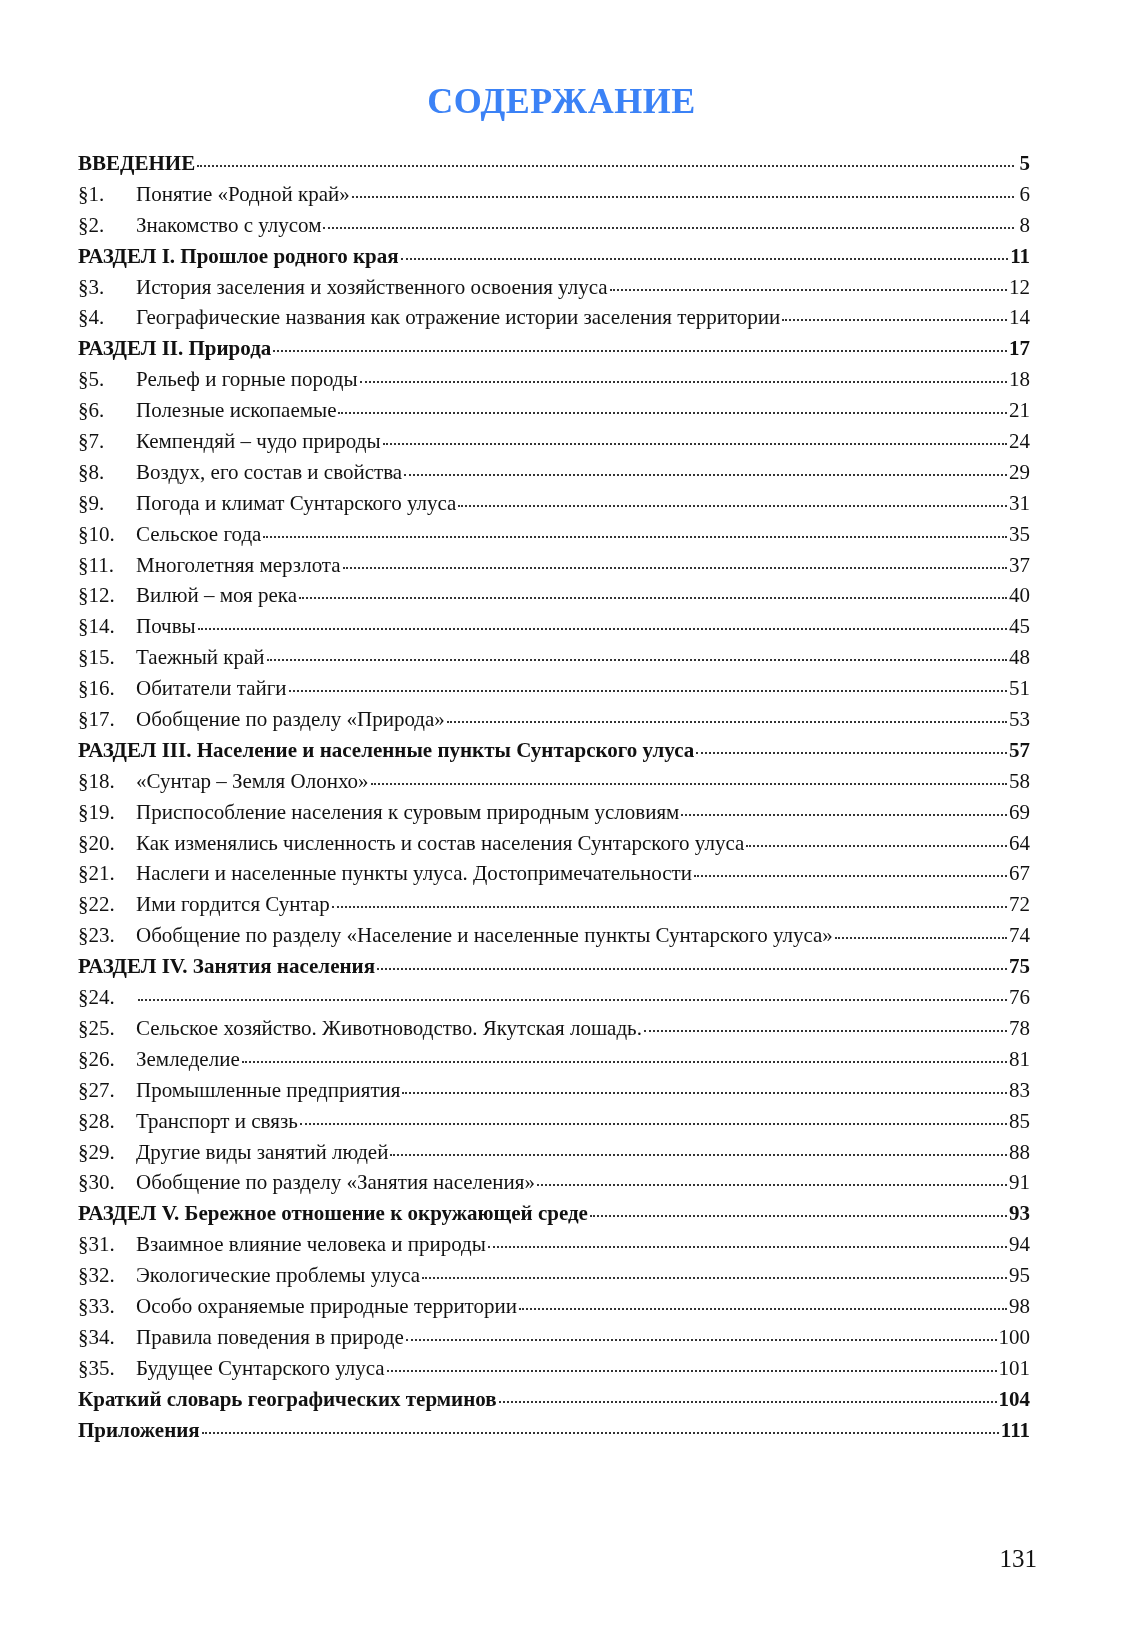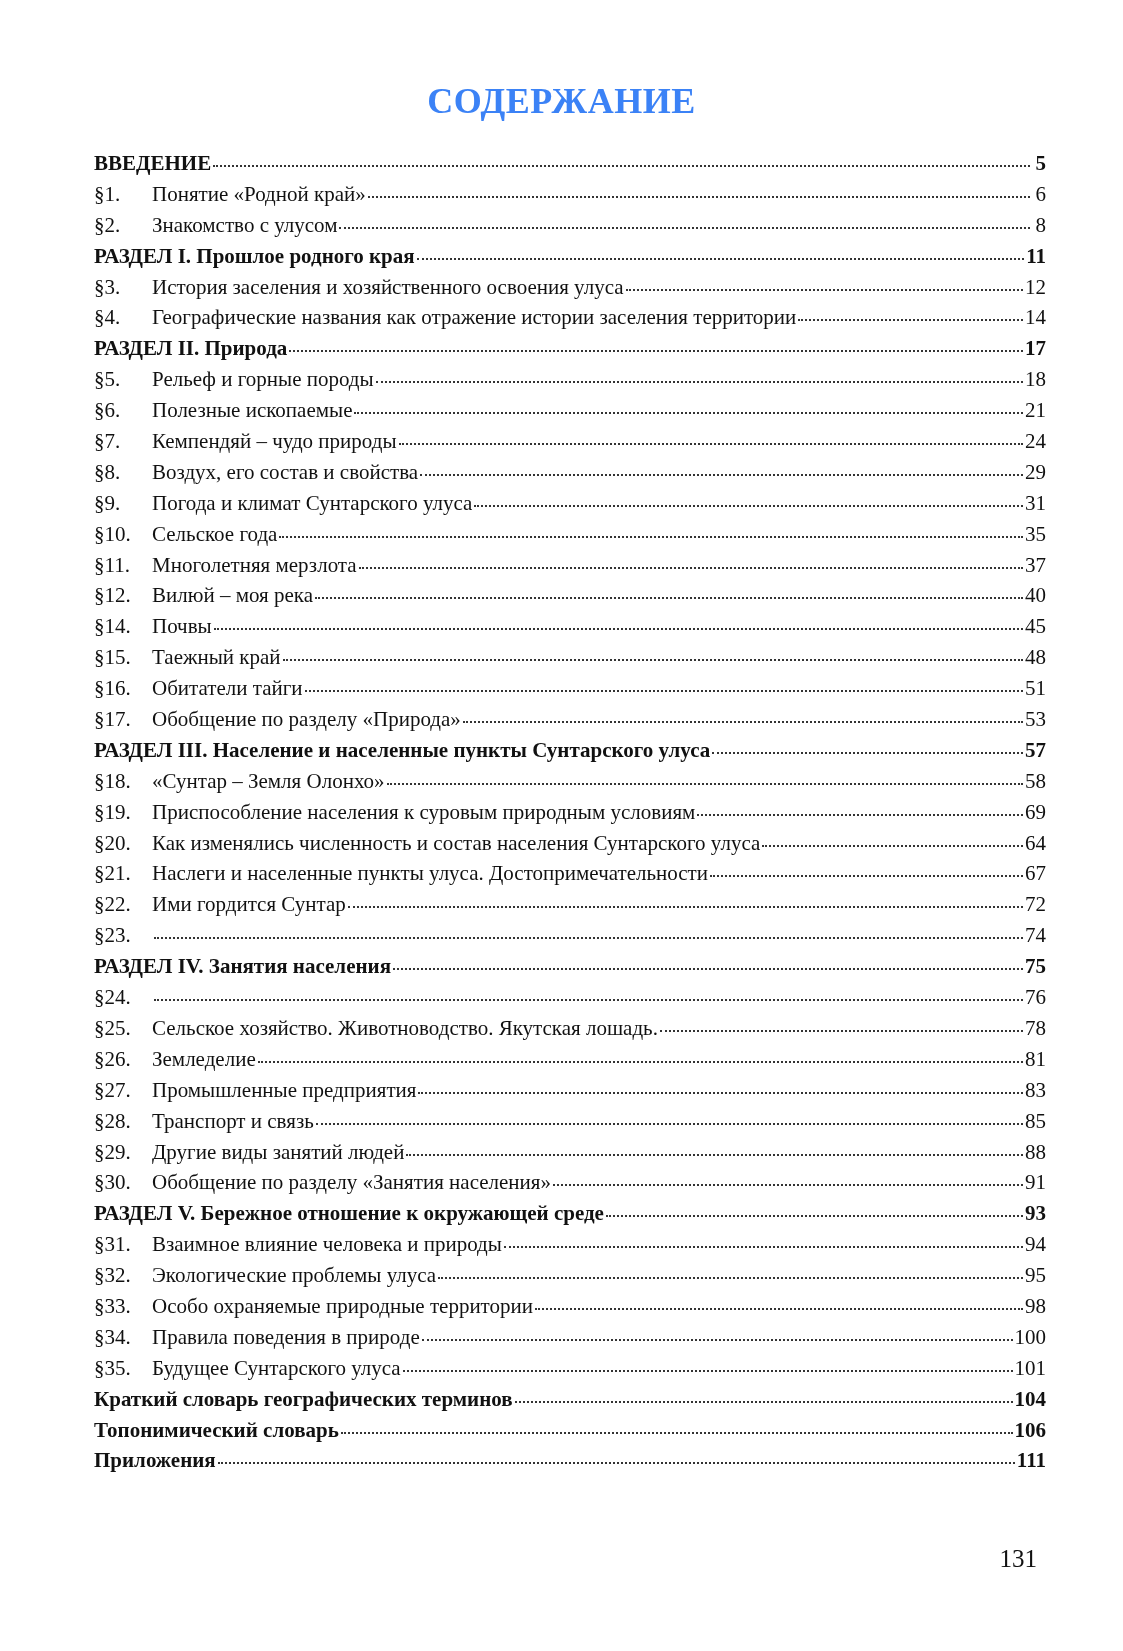--- a/index.html
+++ b/index.html
@@ -7,21 +7,21 @@
       width: 1123px; height: 1651px; position: relative; overflow: hidden;
       font-family: "Liberation Serif", "DejaVu Serif", serif;
       color: #111111;
     }
     .title {
       position: absolute; left: 0; top: 80px; width: 1123px;
       text-align: center; font-weight: bold; font-size: 36px;
       color: #3b82f6; letter-spacing: 0.5px;
     }
     .toc {
-      position: absolute; left: 94px; top: 148px; width: 952px;
+      position: absolute; left: 78px; top: 148px; width: 952px;
     }
     .row {
       display: flex; align-items: baseline; height: 30.9px;
       font-size: 21px; line-height: 30.9px; white-space: nowrap;
     }
     .row .num { width: 58px; flex: none; }
     .row .label { flex: none; }
     .row .dots {
       flex: 1 1 auto; overflow: hidden; margin: 0 2px;
       border-bottom: 2px dotted #333; height: 0; align-self: baseline;
@@ -180,20 +180,21 @@
       <span class="page">67</span>
     </div>
     <div class="row">
       <span class="num">§22.</span>
       <span class="label">Ими гордится Сунтар</span>
       <span class="dots"></span>
       <span class="page">72</span>
     </div>
     <div class="row">
       <span class="num">§23.</span>
+      <span class="label">Обобщение по разделу «Население и населенные пункты Сунтарского улуса»</span>
       <span class="dots"></span>
       <span class="page">74</span>
     </div>
     <div class="row bold">
       <span class="label">РАЗДЕЛ IV. Занятия населения</span>
       <span class="dots"></span>
       <span class="page">75</span>
     </div>
     <div class="row">
       <span class="num">§24.</span>
@@ -270,24 +271,19 @@
       <span class="label">Будущее Сунтарского улуса</span>
       <span class="dots"></span>
       <span class="page">101</span>
     </div>
     <div class="row bold">
       <span class="label">Краткий словарь географических терминов</span>
       <span class="dots"></span>
       <span class="page">104</span>
     </div>
     <div class="row bold">
-      <span class="label">Топонимический словарь</span>
-      <span class="dots"></span>
-      <span class="page">106</span>
-    </div>
-    <div class="row bold">
       <span class="label">Приложения</span>
       <span class="dots"></span>
       <span class="page">111</span>
     </div>
   </div>
 
 <div class="page-number">131</div>
 
 </body></html>

